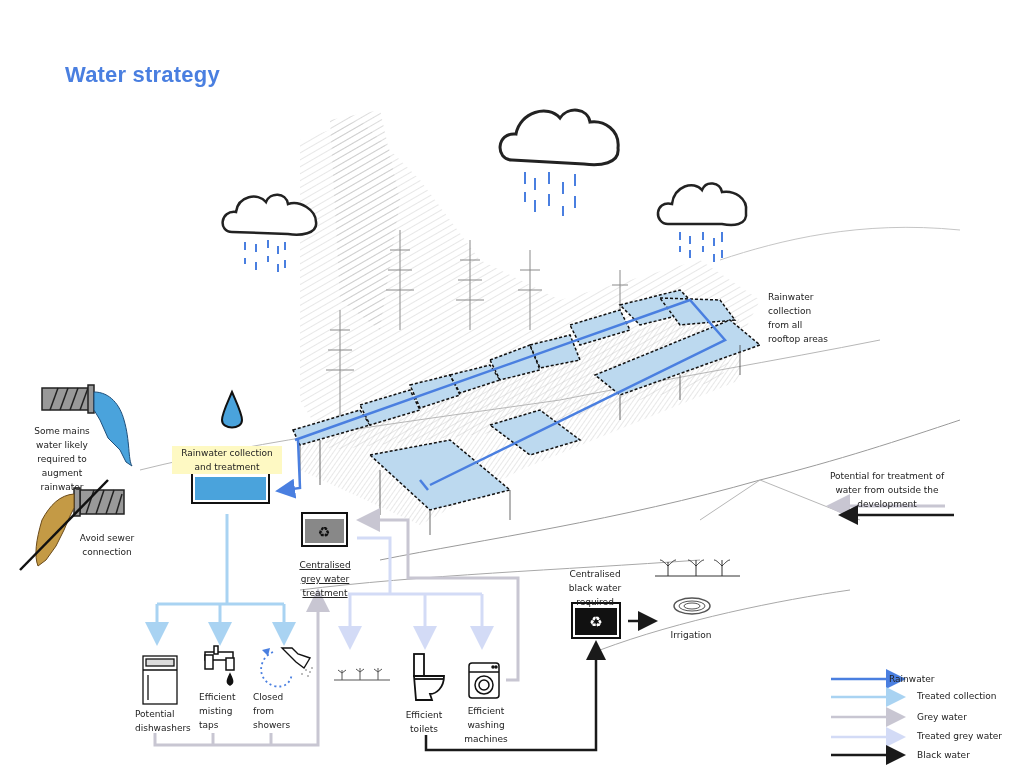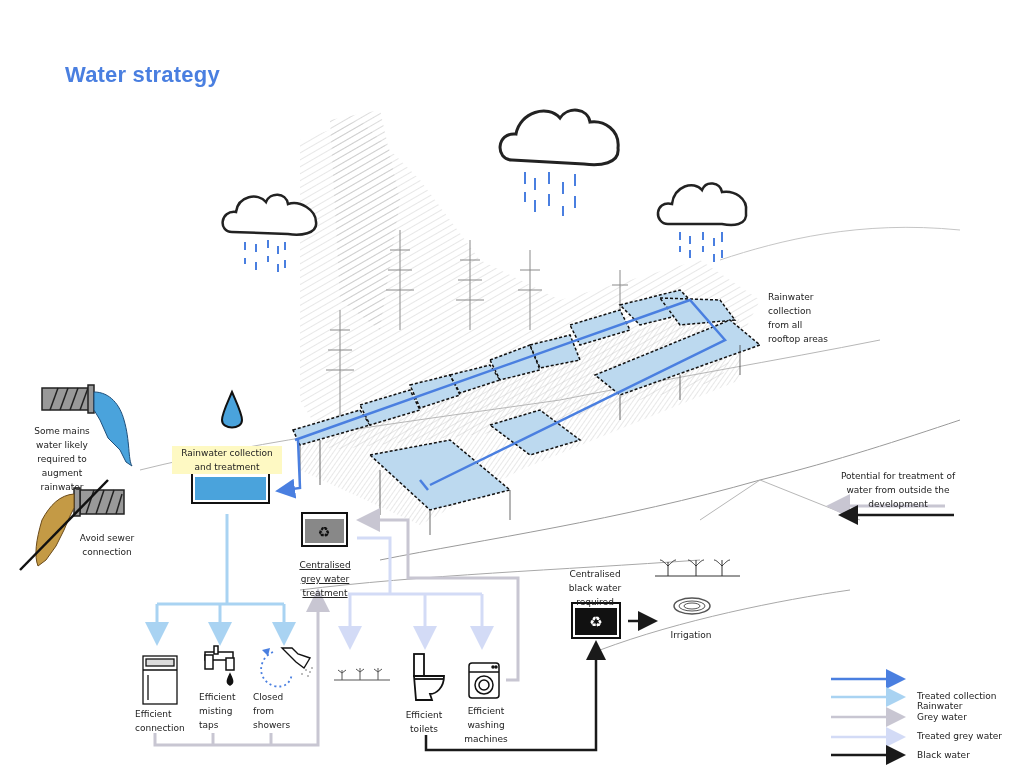--- a/index.html
+++ b/index.html
@@ -273,27 +273,27 @@
     <line x1="831" y1="737" x2="896" y2="737" stroke="#d3dbf6" stroke-width="2.5" marker-end="url(#arr-tgrey)"></line>
     <line x1="831" y1="755" x2="896" y2="755" stroke="#1a1a1a" stroke-width="2.5" marker-end="url(#arr-black)"></line>
   </g>
 </svg>
 
 <div class="lbl" style="left:24px;top:424px;width:76px;">Some mains water likely required to augment rainwater</div>
 <div class="lbl" style="left:72px;top:531px;width:70px;">Avoid sewer connection</div>
 <div class="lbl" style="left:172px;top:446px;width:110px;background:#fef9c3;">Rainwater collection and treatment</div>
 <div class="lbl" style="left:290px;top:558px;width:70px;text-decoration:underline;">Centralised grey water treatment</div>
 <div class="lbl left" style="left:768px;top:290px;width:60px;">Rainwater collection from all rooftop areas</div>
-<div class="lbl" style="left:822px;top:469px;width:130px;margin-left:11px;">Potential for treatment of water from outside the development</div>
+<div class="lbl" style="left:822px;top:469px;width:130px;">Potential for treatment of water from outside the development</div>
 <div class="lbl" style="left:560px;top:567px;width:70px;">Centralised black water required</div>
 <div class="lbl" style="left:664px;top:628px;width:54px;">Irrigation</div>
 
-<div class="lbl left" style="left:135px;top:707px;width:70px;">Efficient connection</div>
+<div class="lbl left" style="left:135px;top:707px;width:70px;">Potential dishwashers</div>
 <div class="lbl left" style="left:199px;top:690px;width:44px;">Efficient misting taps</div>
 <div class="lbl left" style="left:253px;top:690px;width:44px;">Closed from showers</div>
 <div class="lbl" style="left:400px;top:708px;width:48px;">Efficient toilets</div>
 <div class="lbl" style="left:458px;top:704px;width:56px;">Efficient washing machines</div>
 
-<div class="legend-label" style="left:917px;top:674px;margin-top:27px;">Rainwater</div>
+<div class="legend-label" style="left:889px;top:674px;">Rainwater</div>
 <div class="legend-label" style="left:917px;top:691px;">Treated collection</div>
 <div class="legend-label" style="left:917px;top:712px;">Grey water</div>
 <div class="legend-label" style="left:917px;top:731px;">Treated grey water</div>
 <div class="legend-label" style="left:917px;top:750px;">Black water</div>
 
 </body></html>

